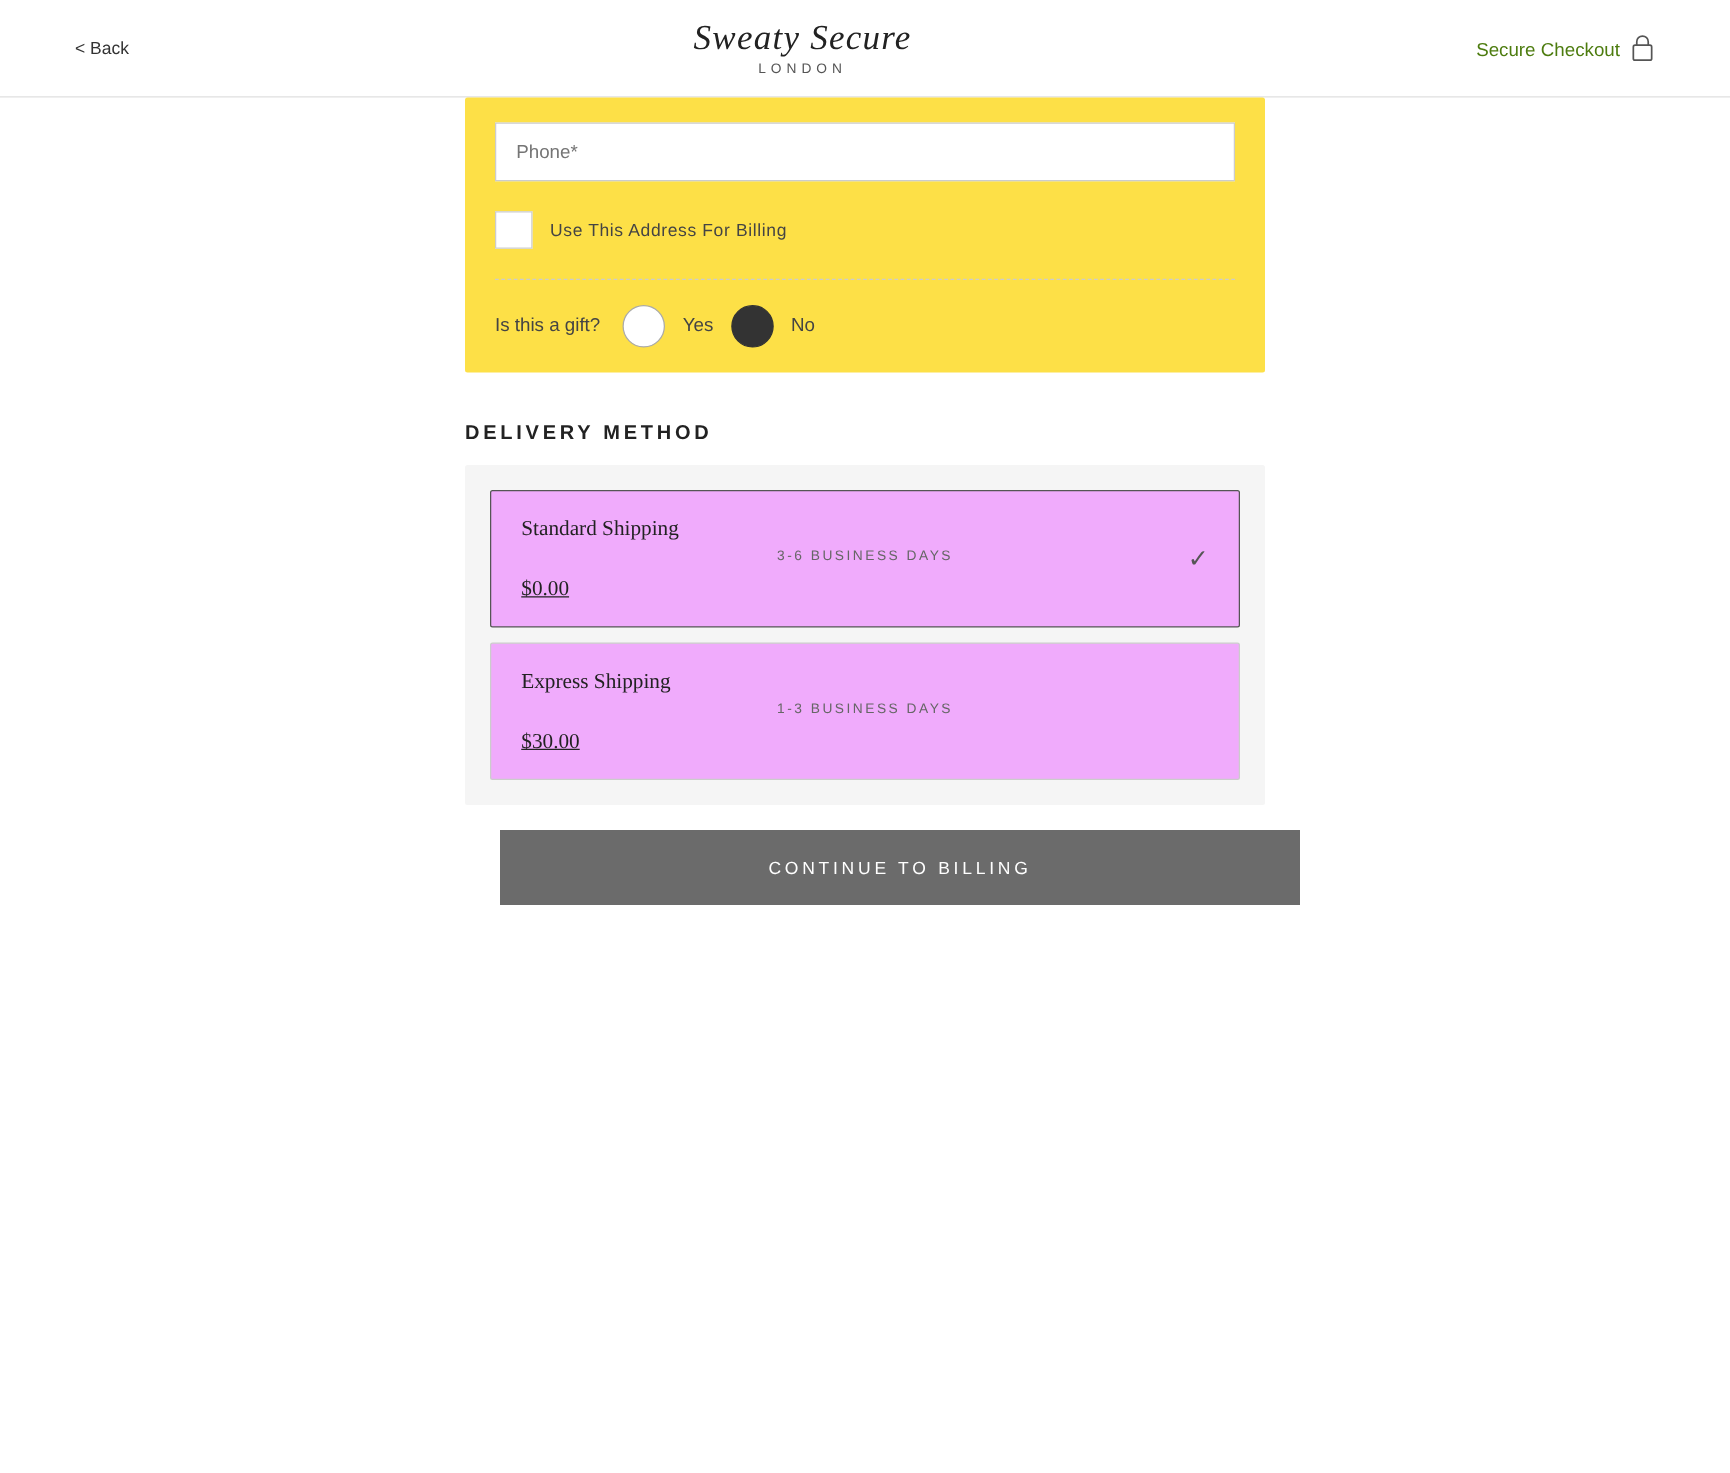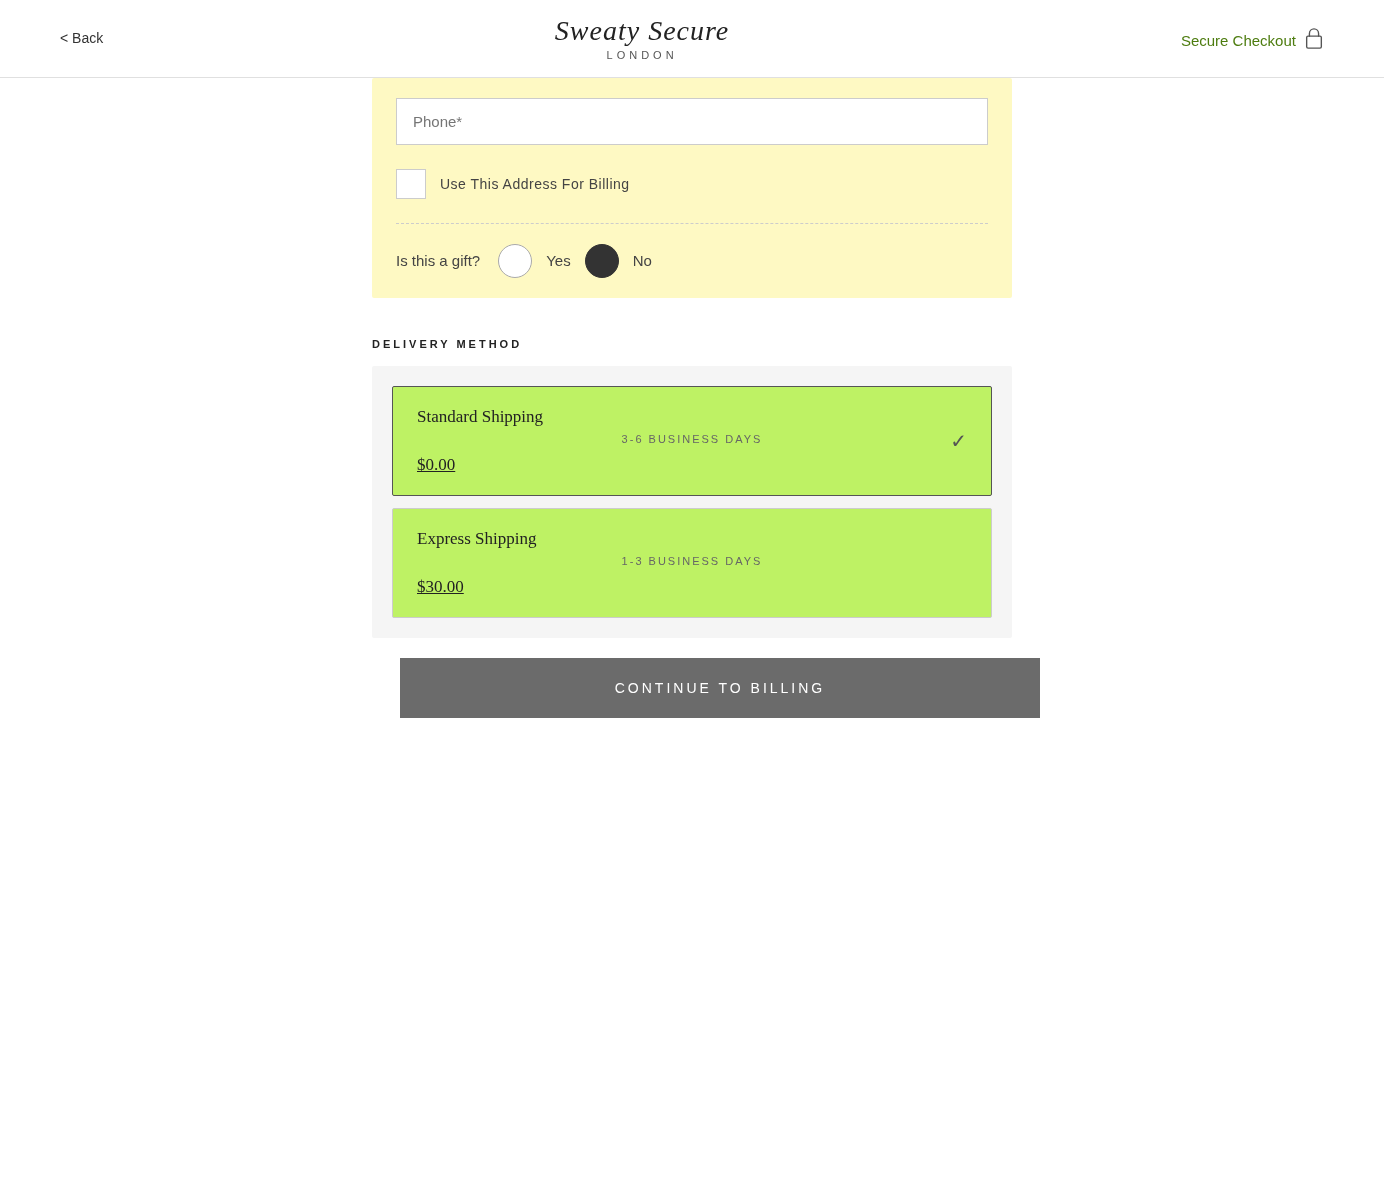--- a/index.html
+++ b/index.html
@@ -75,21 +75,21 @@
 
     
     .main-content {
       max-width: 720px;
       margin: 0 auto;
       padding: 0 40px;
     }
 
     
     .form-section {
-      background: #fef9c3;
+      background: #fde047;
       border-radius: 2px;
       padding: 20px 24px;
       margin-top: 0;
     }
 
     .phone-input {
       width: 100%;
       padding: 14px 16px;
       border: 1px solid #cccccc;
       background: #ffffff;
@@ -158,36 +158,36 @@
     }
 
     .radio-option-label {
       font-size: 15px;
       color: #444;
       font-family: Arial, sans-serif;
     }
 
     
     .section-title {
-      font-size: 11px;
+      font-size: 16px;
       font-weight: bold;
       letter-spacing: 3px;
       color: #222;
       font-family: Arial, sans-serif;
       margin: 40px 0 16px 0;
     }
 
     .delivery-container {
       background: #f5f5f5;
       border-radius: 2px;
       padding: 20px 20px;
     }
 
     .shipping-option {
-      background: #bef264;
+      background: #f0abfc;
       border: 1px solid #cccccc;
       border-radius: 2px;
       padding: 20px 24px;
       margin-bottom: 12px;
       cursor: pointer;
       position: relative;
     }
 
     .shipping-option.selected {
       border: 1.5px solid #555555;

